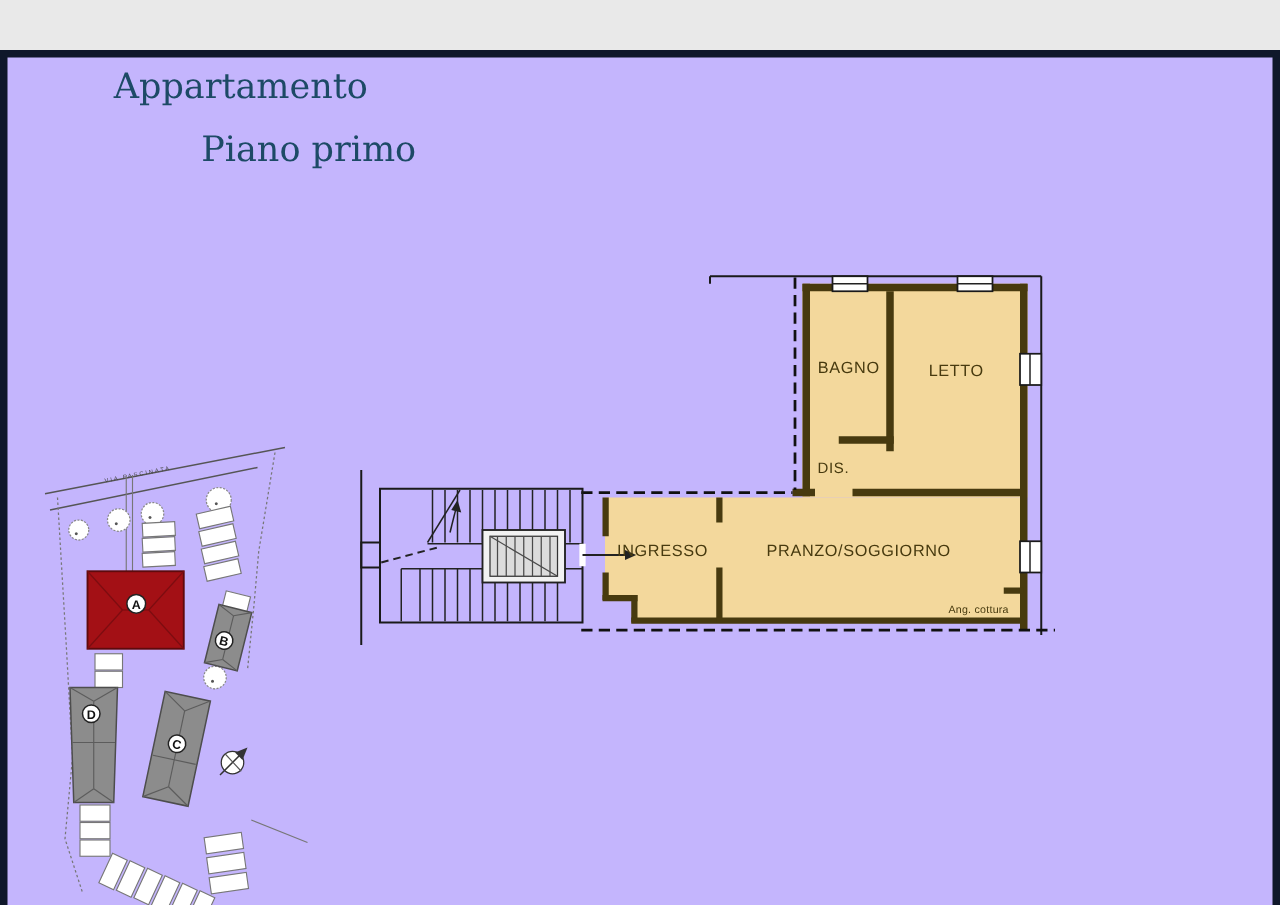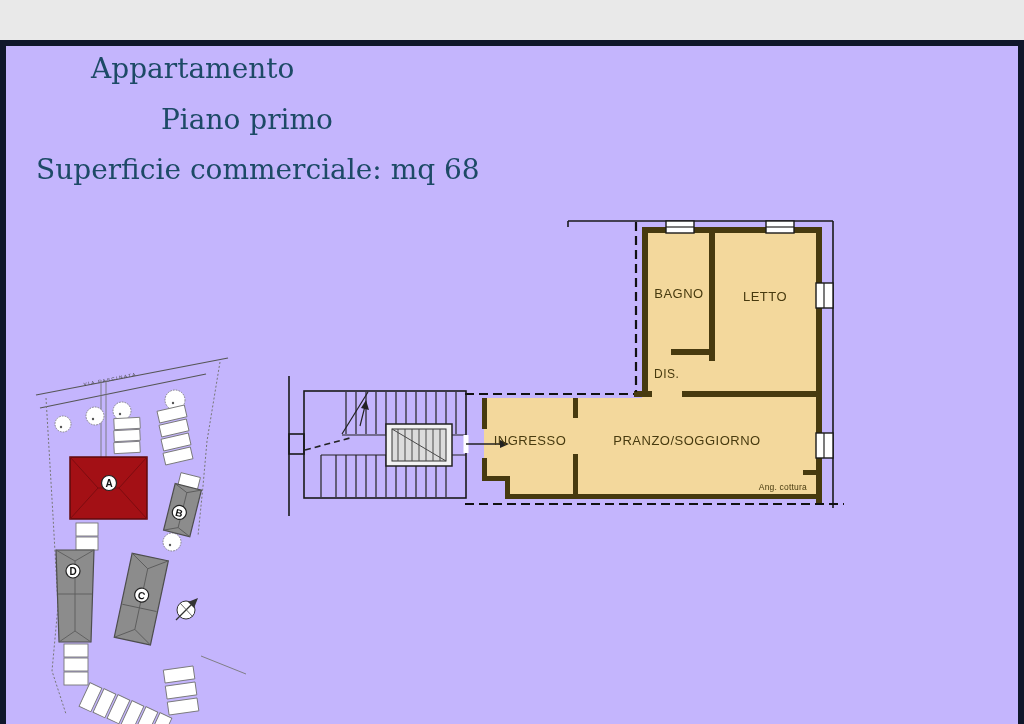--- a/index.html
+++ b/index.html
@@ -44,21 +44,20 @@
   .badge-txt{fill:#111111; font-size:10px; font-weight:bold; text-anchor:middle;}
   .street-txt{fill:#444444; font-size:4.6px; letter-spacing:1.6px;}
 </style>
 </head>
 <body>
 
 <div id="page">
 
   <div id="hdr1" class="hdr">Appartamento</div>
   <div id="hdr2" class="hdr">Piano primo</div>
-  <div id="hdr3" class="hdr">Superficie commerciale: mq 68</div>
 
   <svg style="position:absolute; left:278px; top:150px;" width="565" height="320" viewBox="278 150 565 320">
 
     <g>
       <rect class="fill-floor" x="636" y="181" width="180" height="171"></rect>
       <polygon class="fill-floor" points="478,352 812,352 812,452 502,452 502,432 478,432"></polygon>
     </g>
 
     <g>
       <line class="thin" x1="562" y1="175" x2="827" y2="175"></line>

